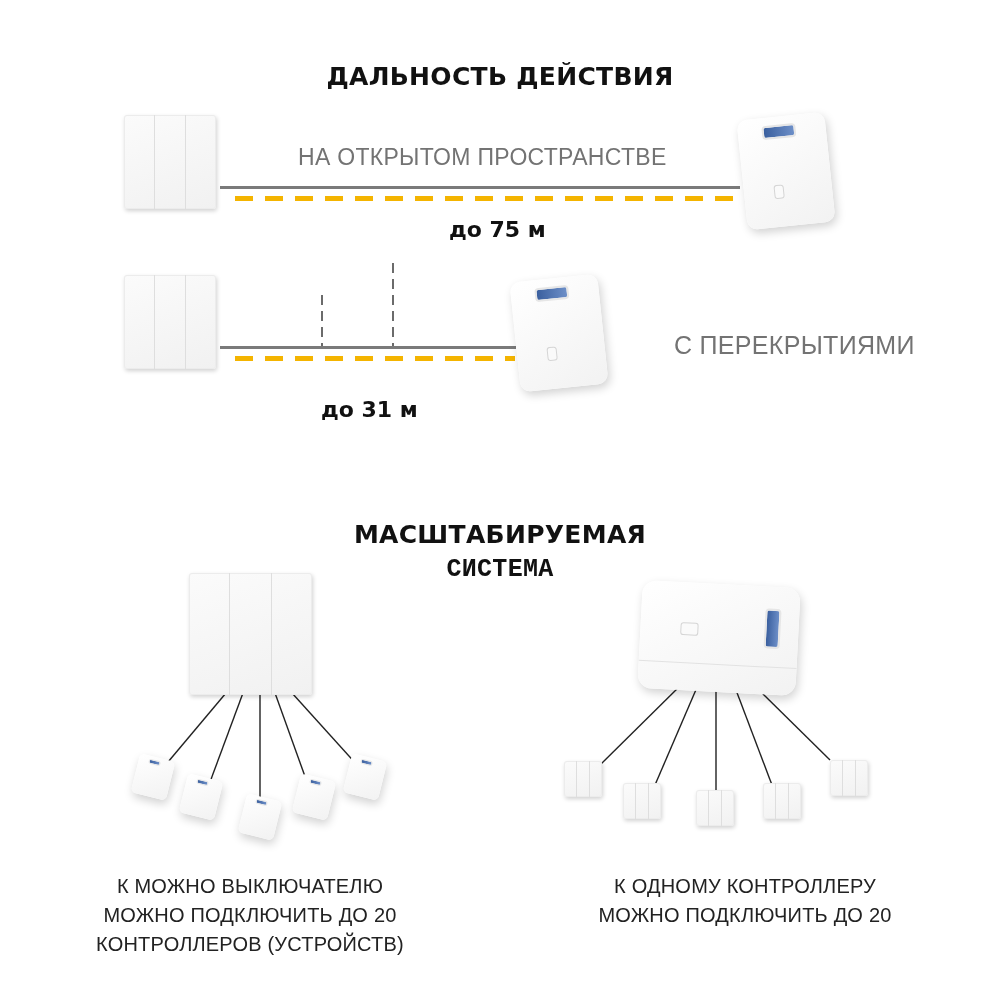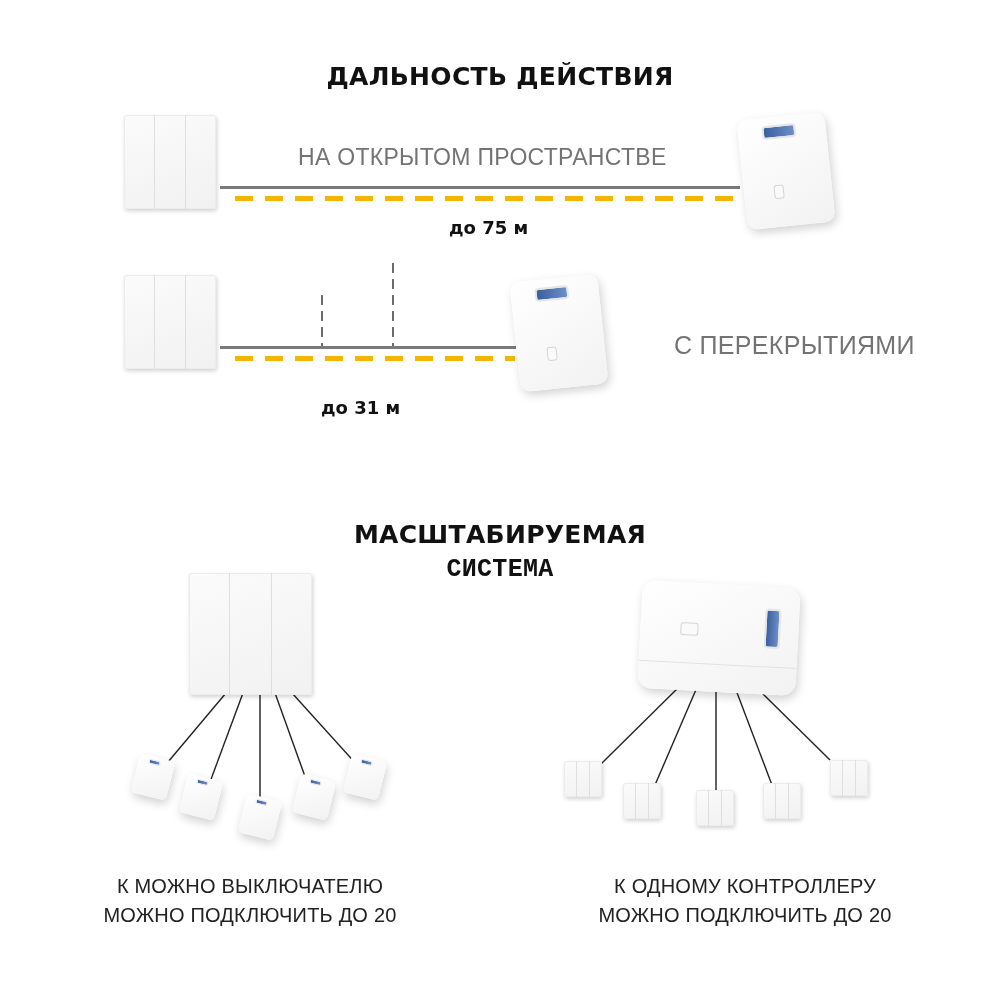--- a/index.html
+++ b/index.html
@@ -14,21 +14,21 @@
       font-family: "DejaVu Sans", sans-serif; font-weight: bold;
       font-size: 25px; letter-spacing: 0.3px; color: #111;
     }
     .thin-label {
       position: absolute; font-family: "Liberation Sans", sans-serif;
       font-weight: normal; color: #737373; white-space: nowrap;
       letter-spacing: 0.3px;
     }
     .dist-label {
       position: absolute; font-family: "DejaVu Sans", sans-serif;
-      font-weight: bold; font-size: 18px; color: #111; white-space: nowrap;
+      font-weight: bold; font-size: 22px; color: #111; white-space: nowrap;
     }
     .caption {
       position: absolute; text-align: center;
       font-family: "Liberation Sans", sans-serif; font-size: 20px;
       line-height: 29px; color: #222; letter-spacing: 0.2px;
     }
     .caption div { white-space: nowrap; }
 
     
     .switch {
@@ -168,17 +168,18 @@
 </div>
 <div class="switch" style="left:830px; top:760px; width:38px; height:36px;">
   <div class="key"></div>
     <div class="key"></div>
     <div class="key"></div>
 </div>
 
 <div class="caption" style="left:60px; width:380px; top:872px;">
   <div>К МОЖНО ВЫКЛЮЧАТЕЛЮ</div>
   <div>МОЖНО ПОДКЛЮЧИТЬ ДО 20</div>
+  <div>КОНТРОЛЛЕРОВ (УСТРОЙСТВ)</div>
 </div>
 <div class="caption" style="left:555px; width:380px; top:872px;">
   <div>К ОДНОМУ КОНТРОЛЛЕРУ</div>
   <div>МОЖНО ПОДКЛЮЧИТЬ ДО 20</div>
 </div>
 
 </body></html>

